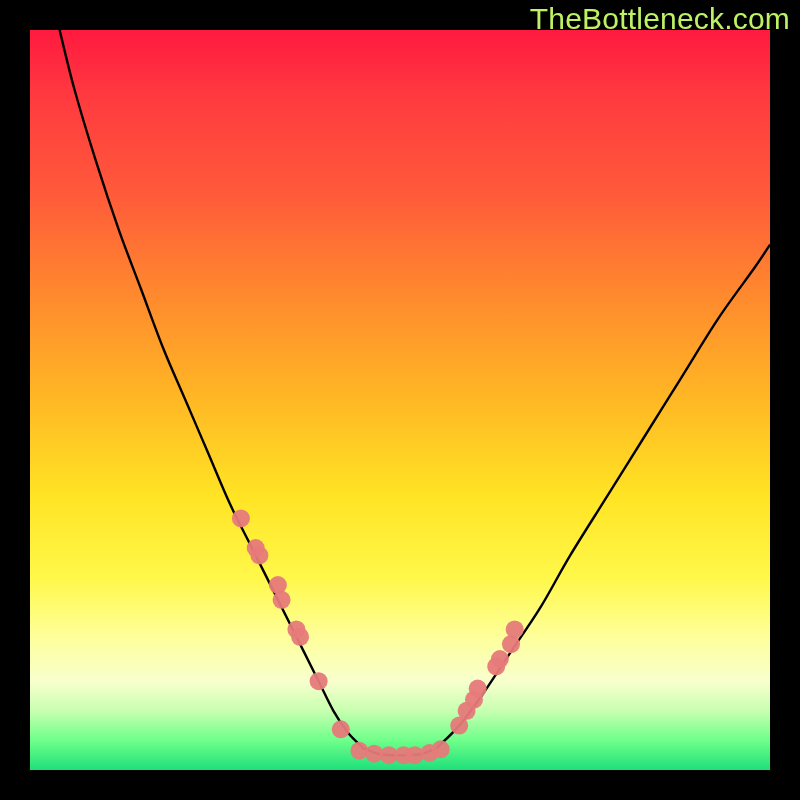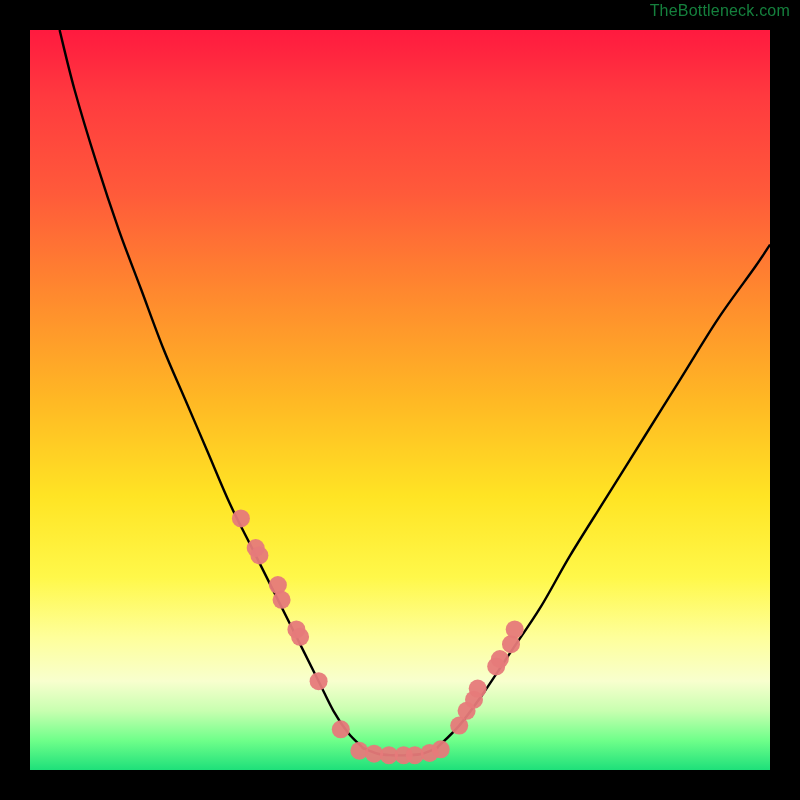--- a/index.html
+++ b/index.html
@@ -8,23 +8,23 @@
     position: relative;
     width: 800px;
     height: 800px;
     background: #000;
   }
   .watermark {
     position: absolute;
     top: 2px;
     right: 10px;
     font-family: Arial, sans-serif;
-    font-size: 16px;
+    font-size: 30px;
     font-weight: 500;
-    color: #15803d;
+    color: #bef264;
     z-index: 5;
     letter-spacing: 0.2px;
   }
   .plot-area {
     position: absolute;
     left: 30px;
     top: 30px;
     width: 740px;
     height: 740px;
     overflow: hidden;

